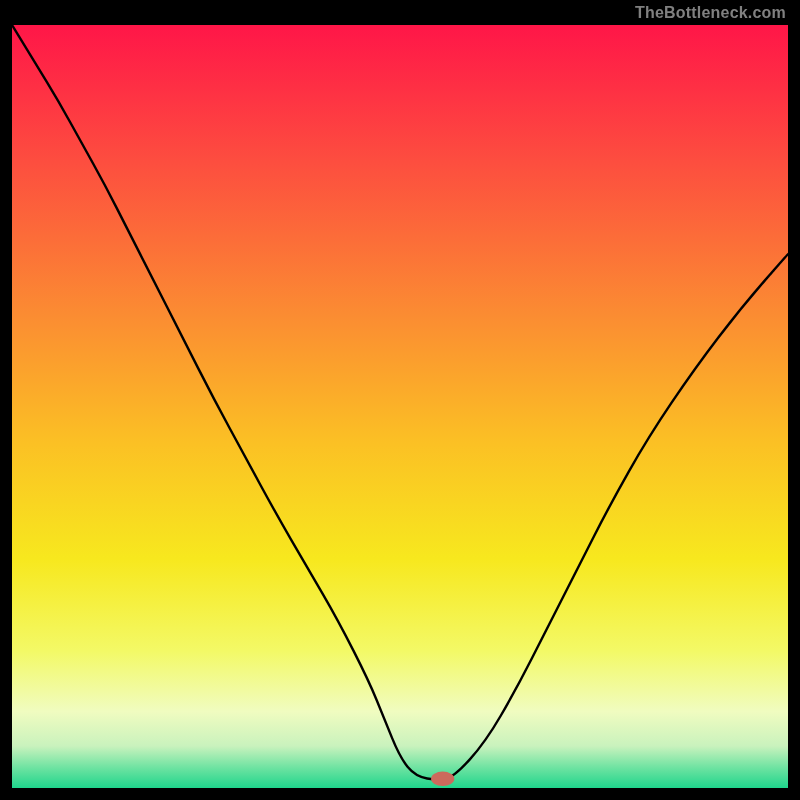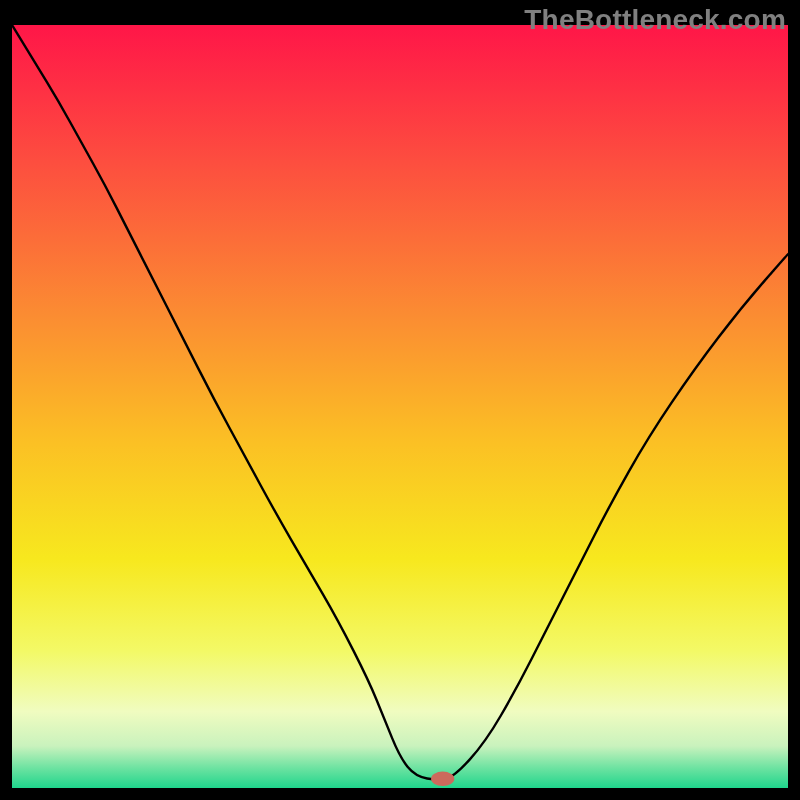--- a/index.html
+++ b/index.html
@@ -17,21 +17,21 @@
     top: 25px;
     width: 776px;
     height: 763px;
     background: #000;
   }
   .watermark {
     position: absolute;
     top: 4px;
     right: 14px;
     color: #808080;
-    font-size: 28px;
+    font-size: 16px;
     font-weight: 600;
     letter-spacing: 0.2px;
   }
   svg {
     display: block;
   }
 </style>
 </head>
 <body>
 

